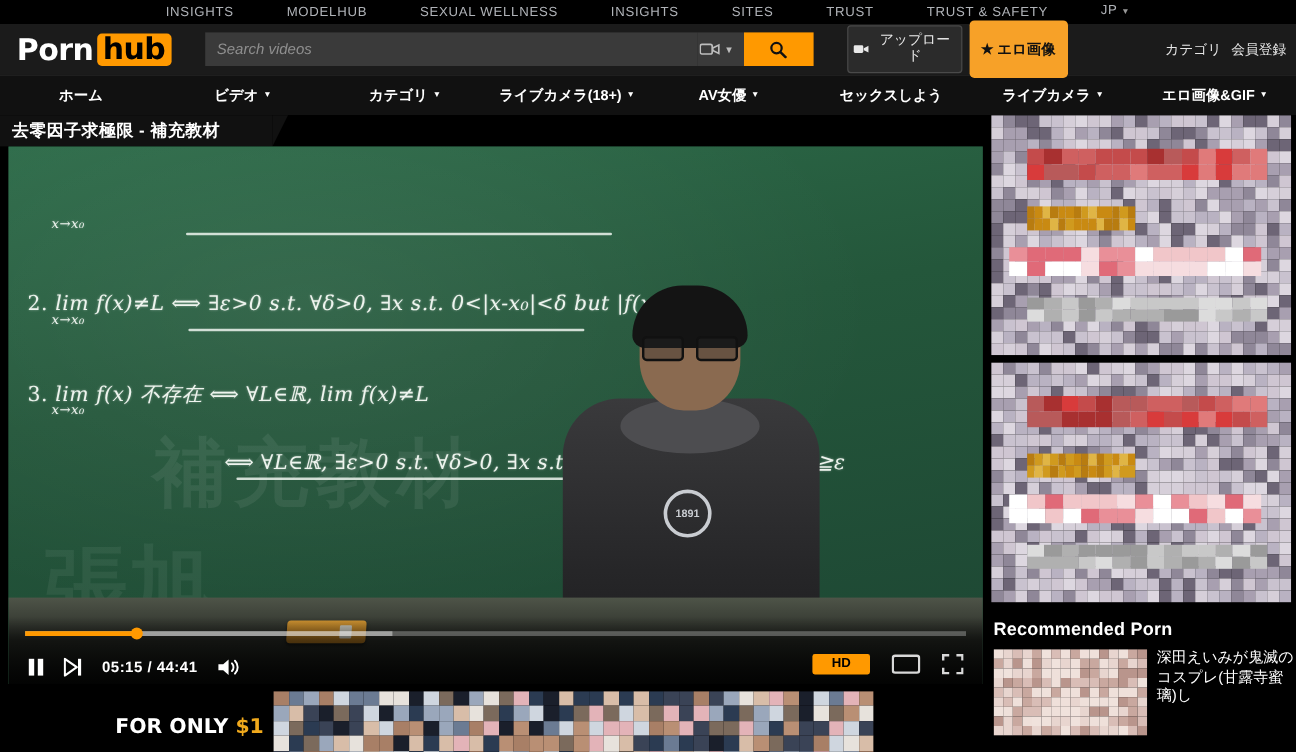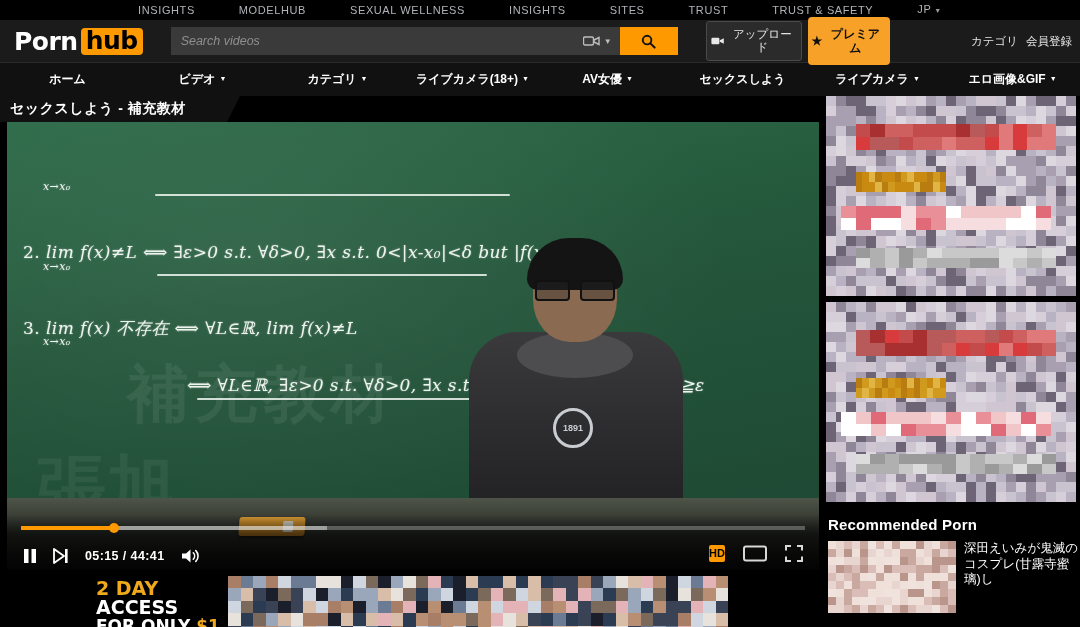--- a/index.html
+++ b/index.html
@@ -299,21 +299,21 @@
   }
   .ctrl-left {
     position:absolute; left:16px; bottom:6px; display:flex; align-items:center; gap:16px;
   }
   .ctrl-right {
     position:absolute; right:16px; bottom:8px; display:flex; align-items:center; gap:18px;
   }
   .time { color:#fff; font-size:12.5px; font-weight:bold; letter-spacing:.4px;}
   .hd-badge {
     background:#f90; color:#000; font-size:11px; font-weight:bold;
-    padding:1px 0; border-radius:2px; line-height:1.3;
+    padding:1px 16px; border-radius:2px; line-height:1.3;
   }
   .ctrl-icon { cursor:pointer; display:flex; align-items:center; }
 
   
   .bottom-banner {
     position:absolute; left:88px; top:480px; width: 640px; height: 62px;
     background:#000; overflow:hidden; cursor:pointer;
     display:flex; align-items:center;
   }
   .banner-text {
@@ -377,21 +377,21 @@
   <div class="upload-btn">
     <svg width="14" height="10" viewBox="0 0 17 12">
       <rect x="0.5" y="2" width="10" height="8" rx="1.5" fill="#e8e8e8"></rect>
       <path d="M11 5 L16 2.5 L16 9.5 L11 7 Z" fill="#e8e8e8"></path>
     </svg>
     <span>アップロード</span>
   </div>
 
   <div class="premium-btn">
     <span>★</span>
-    <span>プレミアム</span>
+    <span>エロ画像</span>
   </div>
 
   <div class="auth">
     <span>カテゴリ</span>
     <span>会員登録</span>
   </div>
 </div>
 
 <div class="navbar">
   <div class="nav-item"><span>ホーム</span></div>
@@ -402,21 +402,21 @@
   <div class="nav-item"><span>セックスしよう</span></div>
   <div class="nav-item"><span>ライブカメラ</span><span class="caret">▼</span></div>
   <div class="nav-item"><span>エロ画像&amp;GIF</span><span class="caret">▼</span></div>
 </div>
 
 <div class="content">
 
   <div class="left-col">
 
     <div class="video-tab">
-      <span>セックスしよう - 補充教材</span>
+      <span>去零因子求極限 - 補充教材</span>
     </div>
 
     <div class="player">
       <div class="board"></div>
       <div class="board-ghost">補充教材</div>
       <div class="board-ghost2">張旭</div>
 
       <div class="chalk-line" style="left:36px; top:58px; font-size:11px;">x→x₀</div>
       <div class="chalk-underline" style="left:148px; top:72px; width:355px;"></div>
 
@@ -492,21 +492,20 @@
               <path d="M17 11.5 V16 H12" fill="none" stroke="#d8d8d8" stroke-width="2"></path>
               <path d="M6 16 H1 V11.5" fill="none" stroke="#d8d8d8" stroke-width="2"></path>
             </svg>
           </div>
         </div>
       </div>
     </div>
 
     <div class="bottom-banner">
       <div class="banner-text">
-        <div class="l1"><span class="hi">2 DAY</span> <span>ACCESS</span></div>
         <div class="l2"><span>FOR ONLY</span> <span class="hi">$1</span></div>
       </div>
       <div class="pix" id="banner-pix" style="display: grid; grid-template-columns: repeat(40, 1fr); grid-template-rows: repeat(5, 1fr);">
           <div style="background: rgb(168, 127, 102);"></div>
           <div style="background: rgb(107, 123, 147);"></div>
           <div style="background: rgb(154, 167, 187);"></div>
           <div style="background: rgb(168, 127, 102);"></div>
           <div style="background: rgb(207, 214, 223);"></div>
           <div style="background: rgb(107, 123, 147);"></div>
           <div style="background: rgb(107, 123, 147);"></div>

